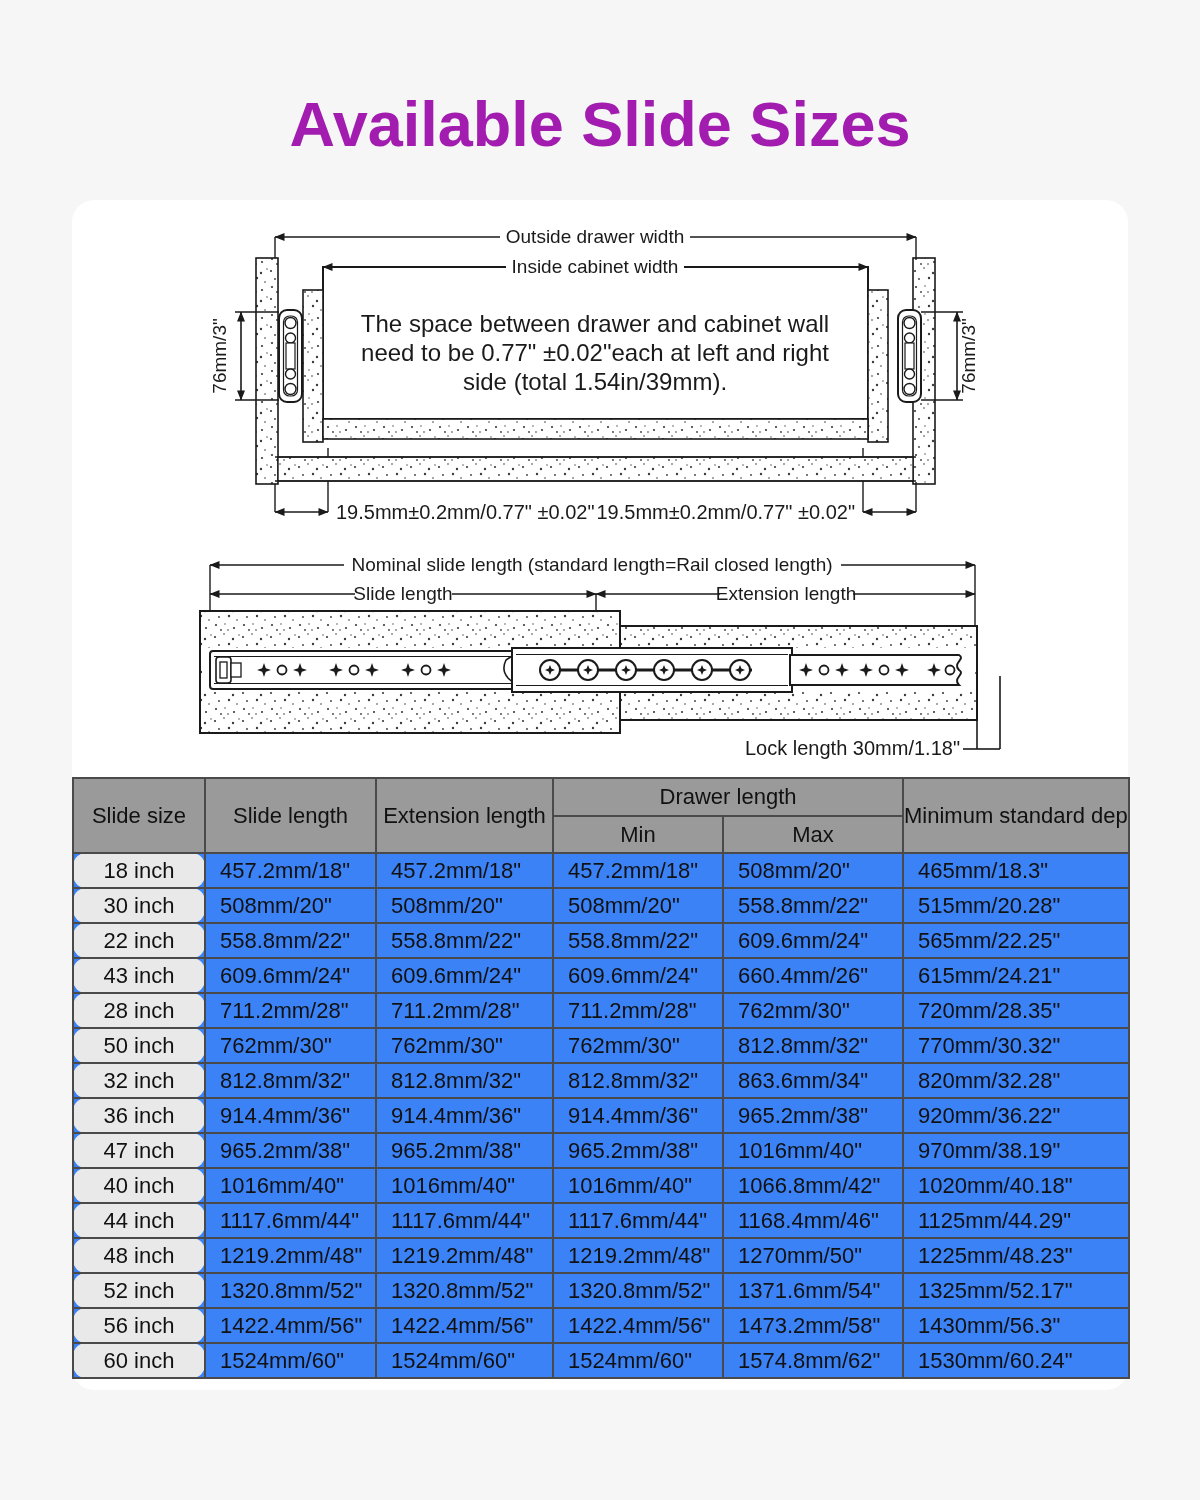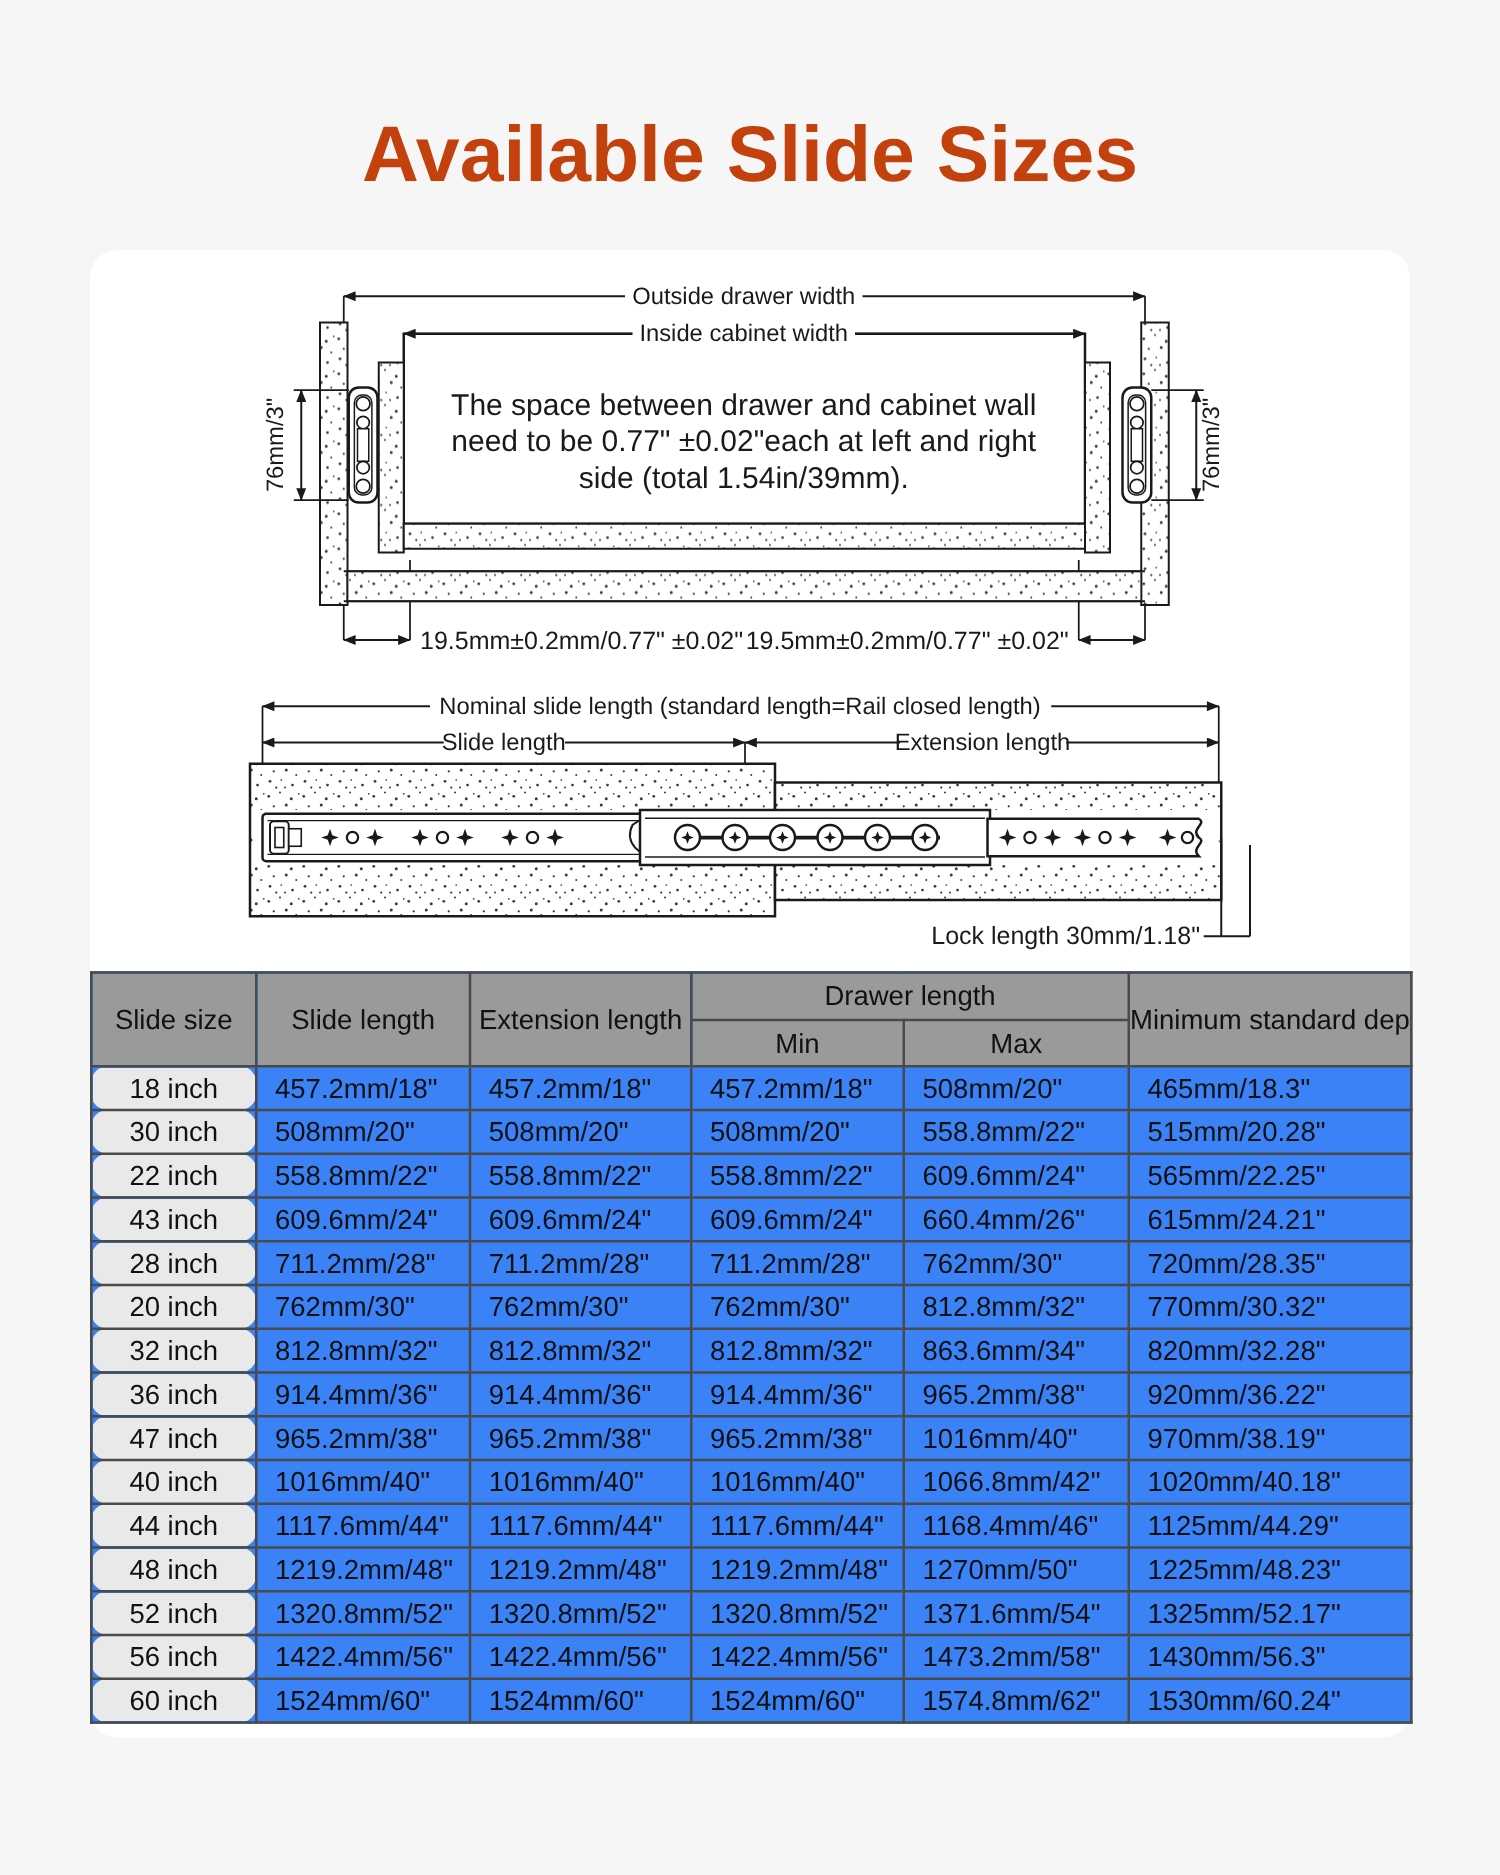--- a/index.html
+++ b/index.html
@@ -8,21 +8,21 @@
     width: 1200px; height: 1500px;
     background: #f6f6f7;
     font-family: "Liberation Sans", "DejaVu Sans", sans-serif;
     position: relative;
     overflow: hidden;
   }
   .page-title {
     position: absolute; top: 88px; left: 0; width: 1200px;
     text-align: center;
     font-size: 63px; font-weight: bold; letter-spacing: 0px;
-    color: #c2410c;
+    color: #a21caf;
   }
   .card {
     position: absolute; left: 72px; top: 200px;
     width: 1056px; height: 1190px;
     background: #ffffff; border-radius: 22px;
   }
   .diagram { position: absolute; left: 0; display: block; }
   #diagram-drawer { top: 10px; }
   #diagram-slide { top: 348px; }
   svg text {
@@ -339,21 +339,21 @@
         </tr>
         <tr>
           <td class="col-size">28 inch</td>
           <td>711.2mm/28"</td>
           <td>711.2mm/28"</td>
           <td>711.2mm/28"</td>
           <td>762mm/30"</td>
           <td>720mm/28.35"</td>
         </tr>
         <tr>
-          <td class="col-size">20 inch</td>
+          <td class="col-size">50 inch</td>
           <td>762mm/30"</td>
           <td>762mm/30"</td>
           <td>762mm/30"</td>
           <td>812.8mm/32"</td>
           <td>770mm/30.32"</td>
         </tr>
         <tr>
           <td class="col-size">32 inch</td>
           <td>812.8mm/32"</td>
           <td>812.8mm/32"</td>

